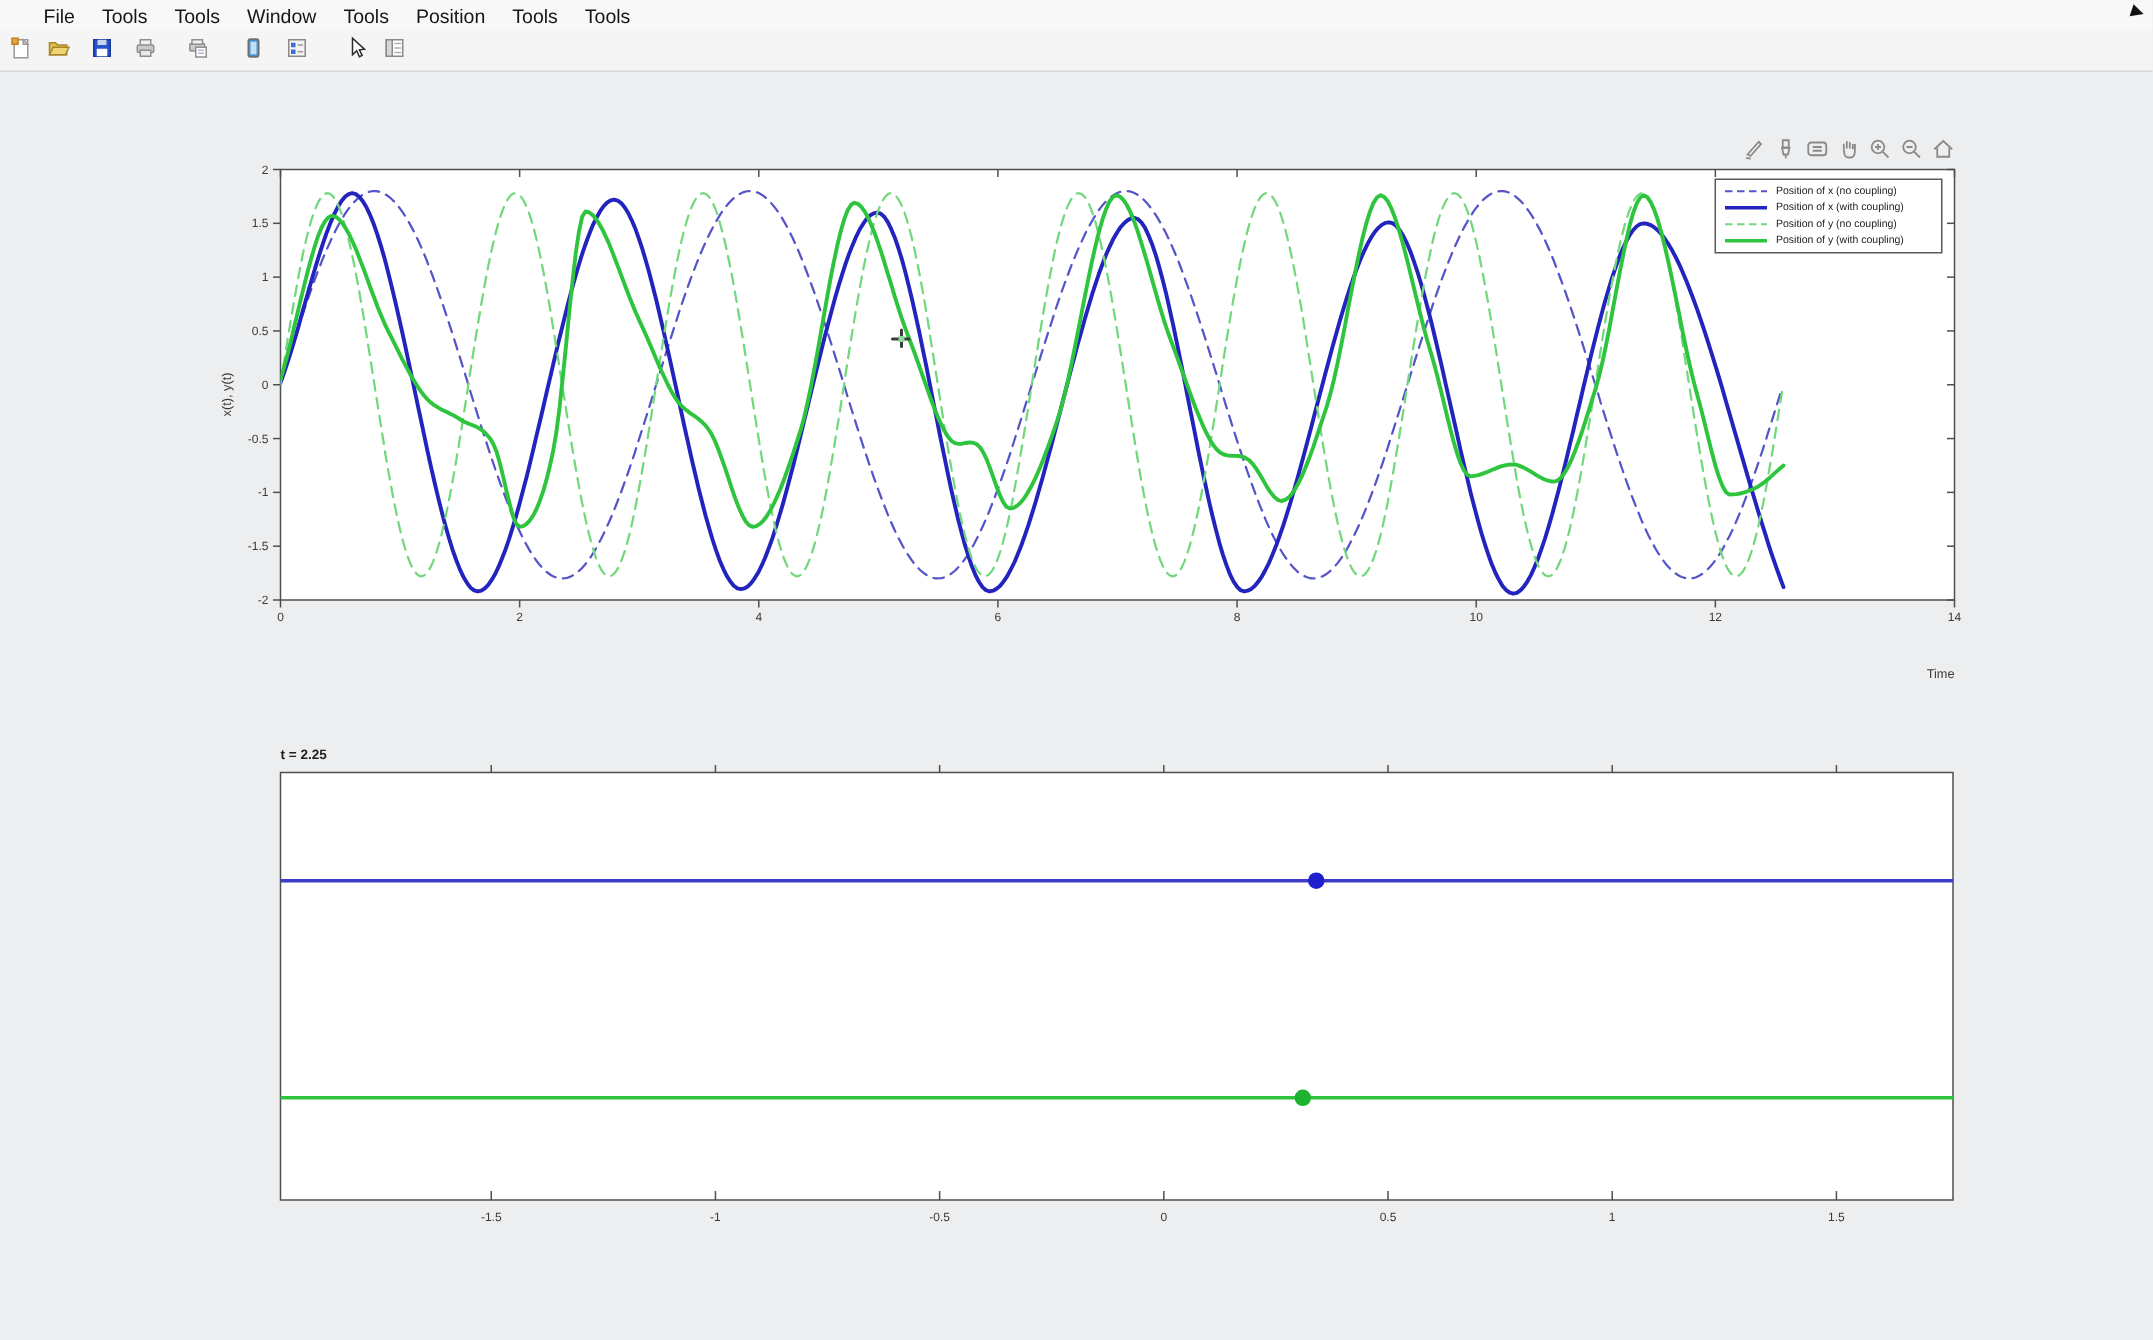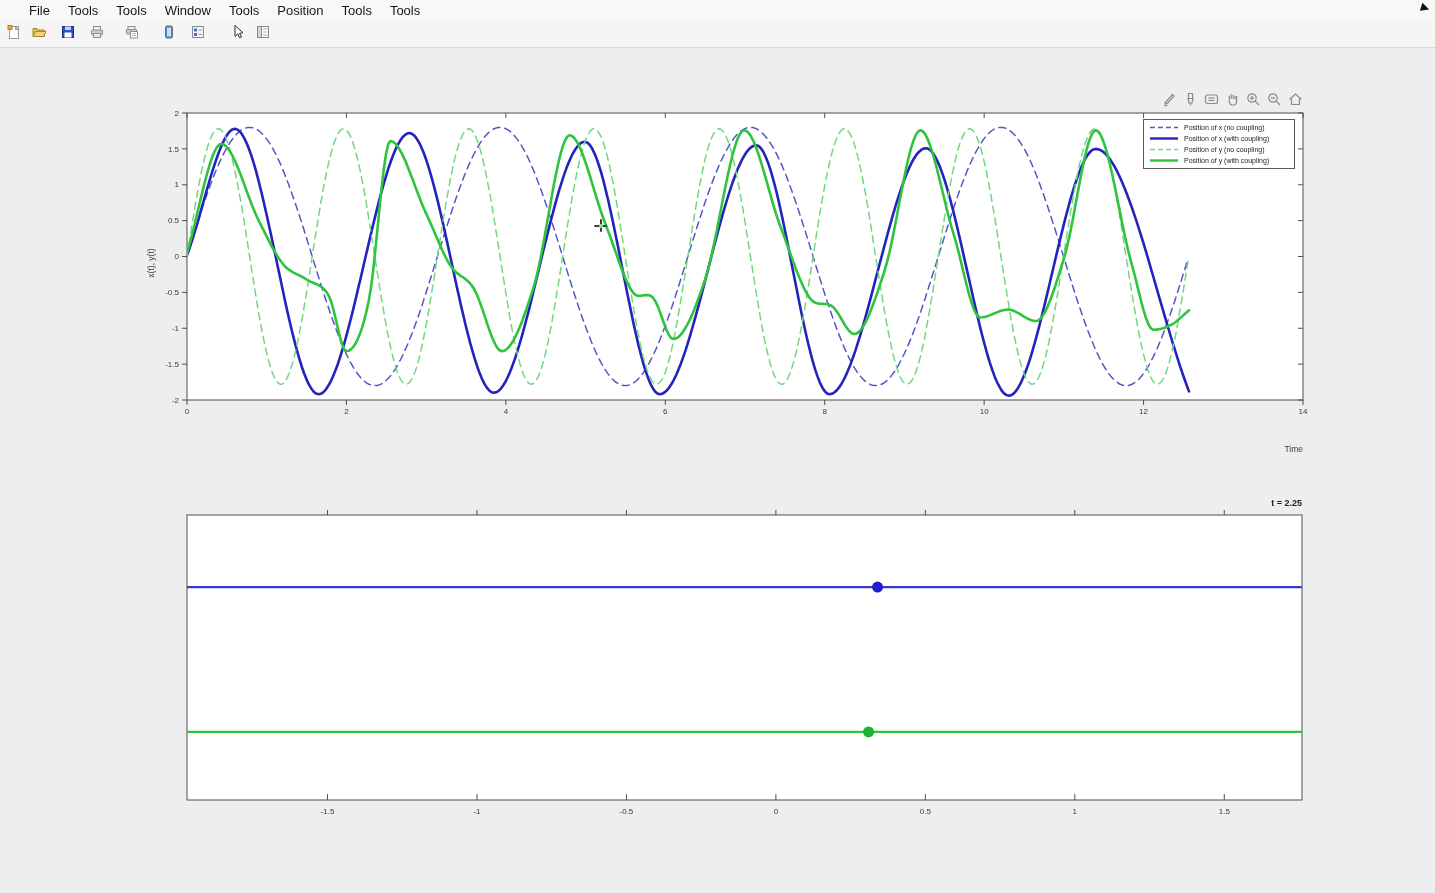--- a/index.html
+++ b/index.html
@@ -43,21 +43,21 @@
     padding:2px 0;box-sizing:border-box;
   }
   .legend-row{display:flex;align-items:center;height:10px;padding-left:5px;}
   .legend-sample{width:30px;height:9px;margin-right:5px;flex:0 0 auto;}
   .legend-label{font-size:7px;color:#1c1c1c;white-space:nowrap;}
   
   .axis-text{position:absolute;font-size:8.5px;color:#3a3a3a;z-index:10;}
   #top-ylabel{left:146px;top:228px;width:70px;transform:rotate(-90deg);
     transform-origin:35px 35px;text-align:center;}
   #top-xlabel{left:187px;top:444px;width:1116px;text-align:right;}
-  #bottom-title{left:187px;top:498px;width:1115px;text-align:right;
+  #bottom-title{left:187px;top:498px;width:1115px;text-align:left;
     font-weight:bold;font-size:9px;color:#222;}
   
   #cursor{position:absolute;left:594px;top:219px;width:13px;height:13px;z-index:40;}
   #cursor .h{position:absolute;left:0;top:5.5px;width:13px;height:2.5px;background:#3c3c3c;border-radius:1px;}
   #cursor .v{position:absolute;left:5.5px;top:0;width:2.5px;height:13px;background:#3c3c3c;border-radius:1px;}
   #cursor .c{position:absolute;left:4.5px;top:4.5px;width:4px;height:4px;background:#8fd99a;}
 </style>
 </head>
 <body>
 

